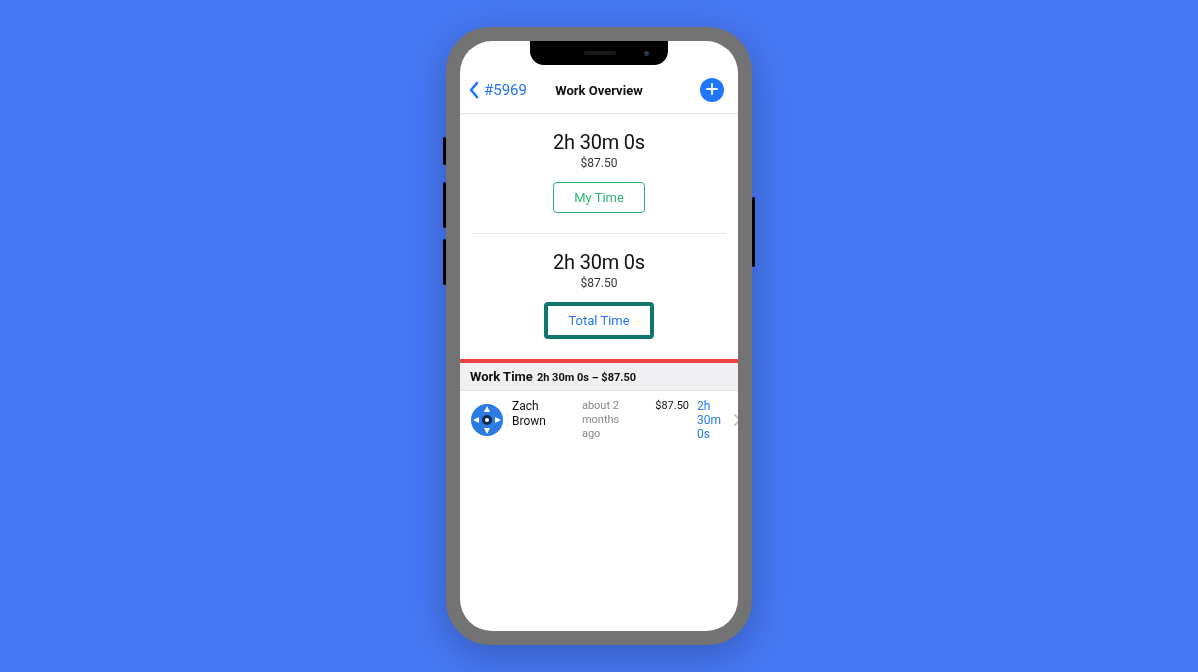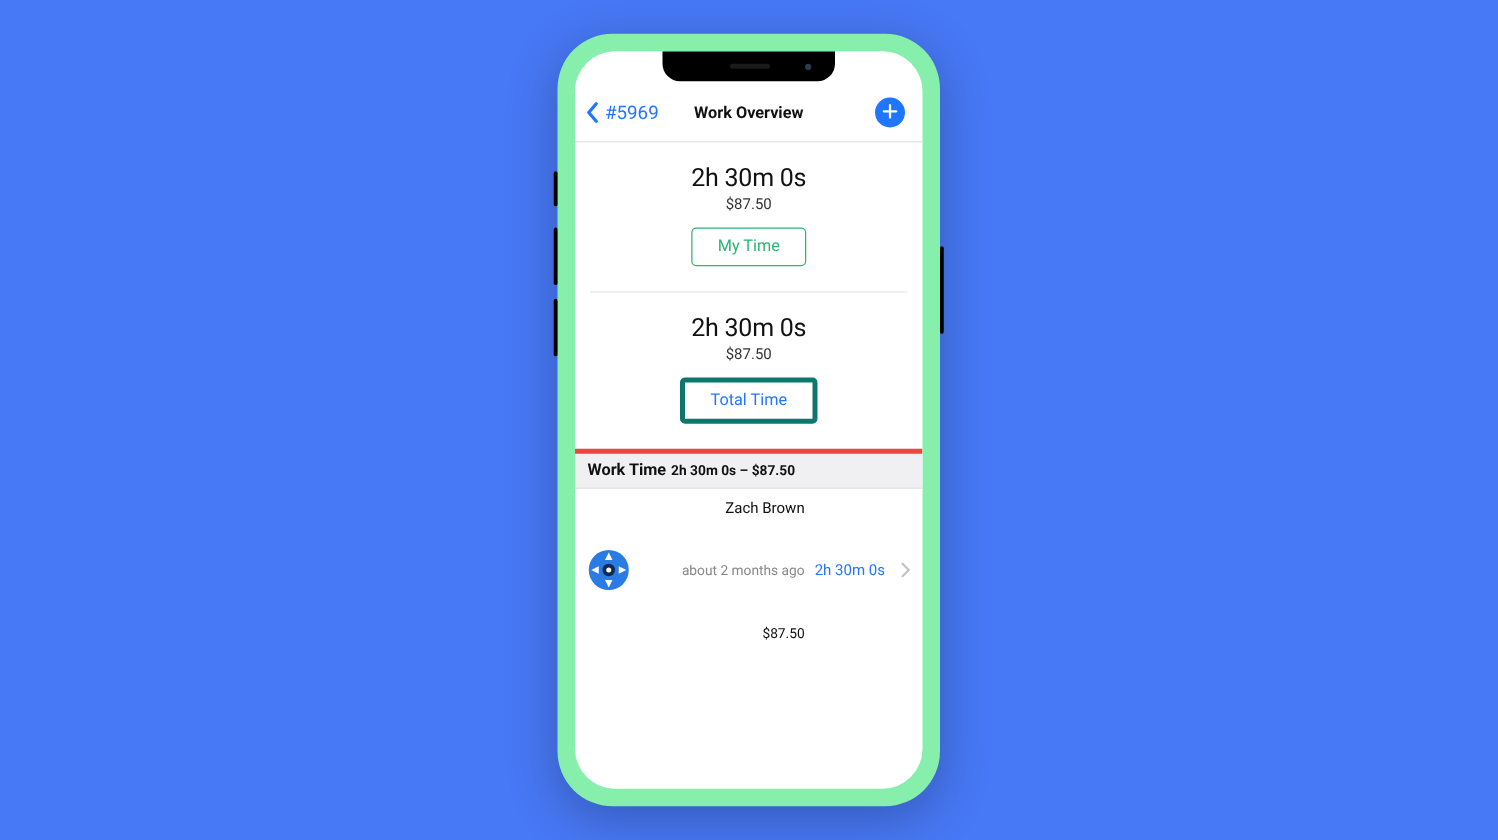--- a/index.html
+++ b/index.html
@@ -12,26 +12,25 @@
       width: 1198px;
       height: 672px;
       background: #4778f5;
       display: flex;
       align-items: center;
       justify-content: center;
     }
     .device {
       width: 306px;
       height: 618px;
-      background: #86efac;
+      background: #737373;
       border-radius: 44px;
       padding: 14px;
       position: relative;
       box-shadow: 0 10px 40px rgba(0,0,0,0.25);
-      text-align: right;
     }
     .side-btn {
       position: absolute;
       background: #000;
       border-radius: 3px;
     }
     .side-btn.left1 { left: -3px; top: 110px; width: 3px; height: 28px; }
     .side-btn.left2 { left: -3px; top: 155px; width: 3px; height: 46px; }
     .side-btn.left3 { left: -3px; top: 212px; width: 3px; height: 46px; }
     .side-btn.right1 { right: -3px; top: 170px; width: 3px; height: 70px; }
@@ -165,21 +164,21 @@
     }
     .avatar {
       width: 34px;
       height: 34px;
       border-radius: 50%;
       flex-shrink: 0;
     }
     .entry-meta {
       flex: 1;
       display: flex;
-      flex-direction: column;
+      flex-direction: row;
       line-height: 1.25;
       gap: 36px;
     }
     .entry-name { font-size: 12px; color: #111; }
     .entry-sub { font-size: 11px; color: #888; }
     .entry-amount { font-size: 11px; color: #111; }
     .entry-time { font-size: 12px; color: #2176ff; font-weight: 400; }
     .chev { flex-shrink: 0; margin-left: 4px; }
   </style>
 </head>

